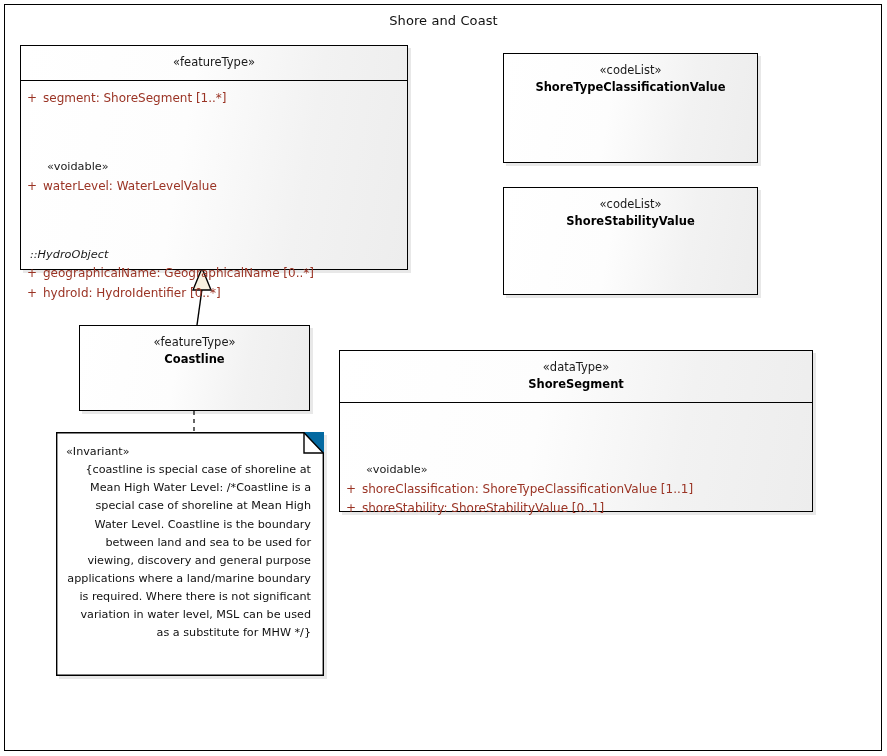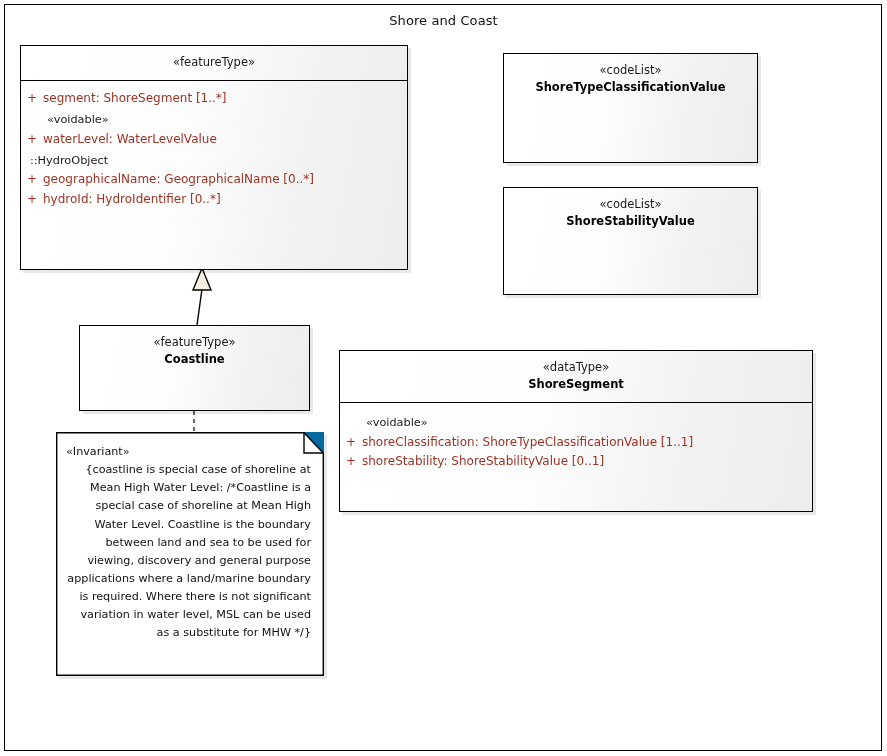--- a/index.html
+++ b/index.html
@@ -91,26 +91,28 @@
     display: inline-block;
     color: #9a3324;
   }
   .group-label {
     display: block;
     font-size: 11.3px;
     line-height: 1.1;
     color: #1a1a1a;
     padding: 6px 0 3px 0;
     white-space: nowrap;
+    margin-top: 47px;
   }
   .group-label.indent {
     padding-left: 26px;
   }
   .group-label.owner {
     padding-left: 9px;
+    font-style: italic;
   }
 
   
   .note {
     position: absolute;
     box-sizing: border-box;
     background: #0369a1;
     box-shadow: 3px 3px 0 rgba(0,0,0,0.09);
   }
   .note-svg {

